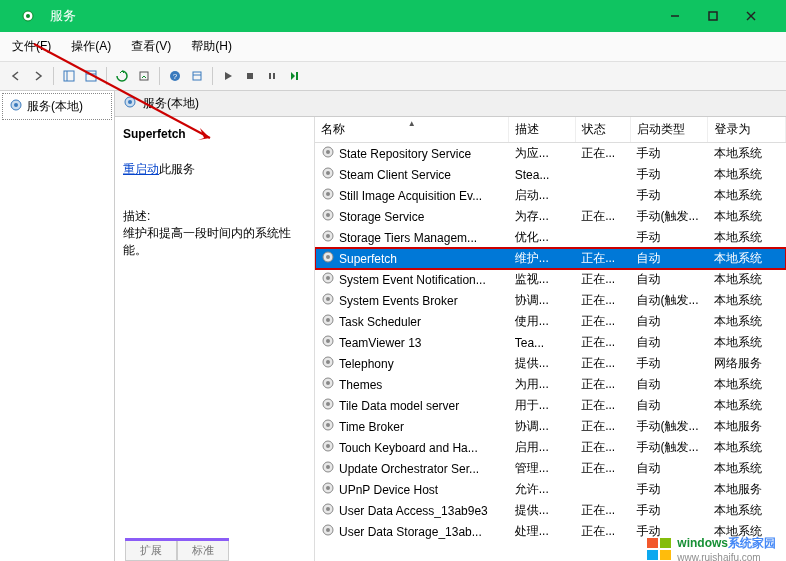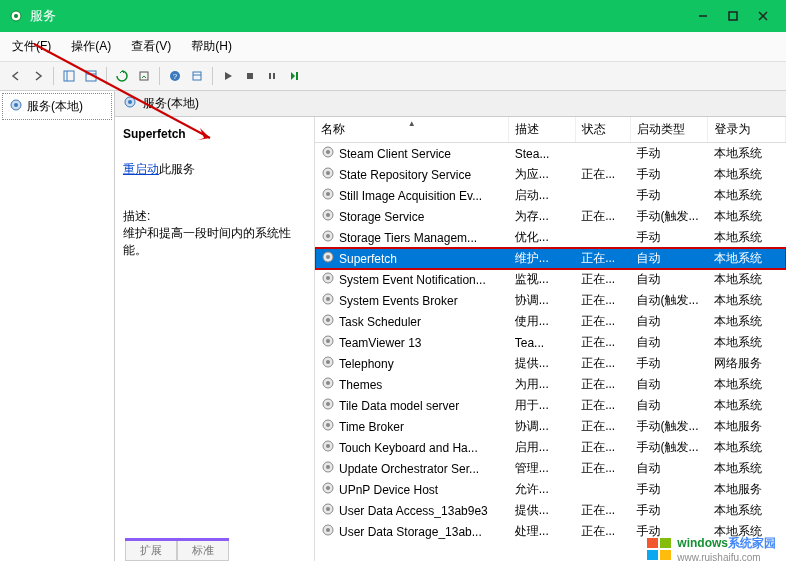--- a/index.html
+++ b/index.html
@@ -1,18 +1,18 @@
 <!DOCTYPE html>
 <html><head>
   <meta charset="utf-8">
   <style>
     * { box-sizing: border-box; margin: 0; padding: 0; }
     body { font-family: "Microsoft YaHei", sans-serif; font-size: 12px; background: #fff; width: 786px; height: 561px; overflow: hidden; }
     
-    .titlebar { background: #0fc461; height: 32px; display: flex; align-items: center; padding: 0 8px; color: #fff; }
+    .titlebar { background: #0fc461; height: 32px; display: flex; align-items: center; padding: 0 20px; color: #fff; gap: 8px; }
     .titlebar .icon-slot { width: 16px; height: 16px; margin-right: 6px; display: flex; align-items: center; justify-content: center; }
     .titlebar .title { flex: 1; font-size: 13px; }
     .win-btn { width: 30px; height: 24px; display: flex; align-items: center; justify-content: center; color: #1a3a1a; }
     
     .menubar { background: #fafafa; padding: 4px 8px; display: flex; gap: 12px; border-bottom: 1px solid #e0e0e0; }
     .menu-item { padding: 2px 4px; cursor: pointer; }
     
     .toolbar { background: #f5f5f5; padding: 4px 6px; display: flex; gap: 2px; align-items: center; border-bottom: 1px solid #d0d0d0; }
     .tb-btn { width: 20px; height: 20px; display: flex; align-items: center; justify-content: center; cursor: pointer; border-radius: 2px; }
     .tb-sep { width: 1px; height: 18px; background: #ccc; margin: 0 3px; }
@@ -215,37 +215,37 @@
               <th class="login-col">登录为</th>
             </tr>
           </thead>
           <tbody id="tbody">
               <tr class="row">
                 <td class="name">
                   <span><svg class="gear-ico" width="14" height="14">
                       <circle cx="7" cy="7" r="5" fill="#e8e8e8" stroke="#888"></circle>
                       <circle cx="7" cy="7" r="2" fill="#888"></circle>
                     </svg></span>
+                  <span>State Repository Service</span>
+                </td>
+                <td>为应...</td>
+                <td>正在...</td>
+                <td>手动</td>
+                <td>本地系统</td>
+              </tr>
+              <tr class="row">
+                <td class="name">
+                  <span><svg class="gear-ico" width="14" height="14">
+                      <circle cx="7" cy="7" r="5" fill="#e8e8e8" stroke="#888"></circle>
+                      <circle cx="7" cy="7" r="2" fill="#888"></circle>
+                    </svg></span>
                   <span>Steam Client Service</span>
                 </td>
                 <td>Stea...</td>
                 <td></td>
-                <td>手动</td>
-                <td>本地系统</td>
-              </tr>
-              <tr class="row">
-                <td class="name">
-                  <span><svg class="gear-ico" width="14" height="14">
-                      <circle cx="7" cy="7" r="5" fill="#e8e8e8" stroke="#888"></circle>
-                      <circle cx="7" cy="7" r="2" fill="#888"></circle>
-                    </svg></span>
-                  <span>State Repository Service</span>
-                </td>
-                <td>为应...</td>
-                <td>正在...</td>
                 <td>手动</td>
                 <td>本地系统</td>
               </tr>
               <tr class="row">
                 <td class="name">
                   <span><svg class="gear-ico" width="14" height="14">
                       <circle cx="7" cy="7" r="5" fill="#e8e8e8" stroke="#888"></circle>
                       <circle cx="7" cy="7" r="2" fill="#888"></circle>
                     </svg></span>
                   <span>Still Image Acquisition Ev...</span>

